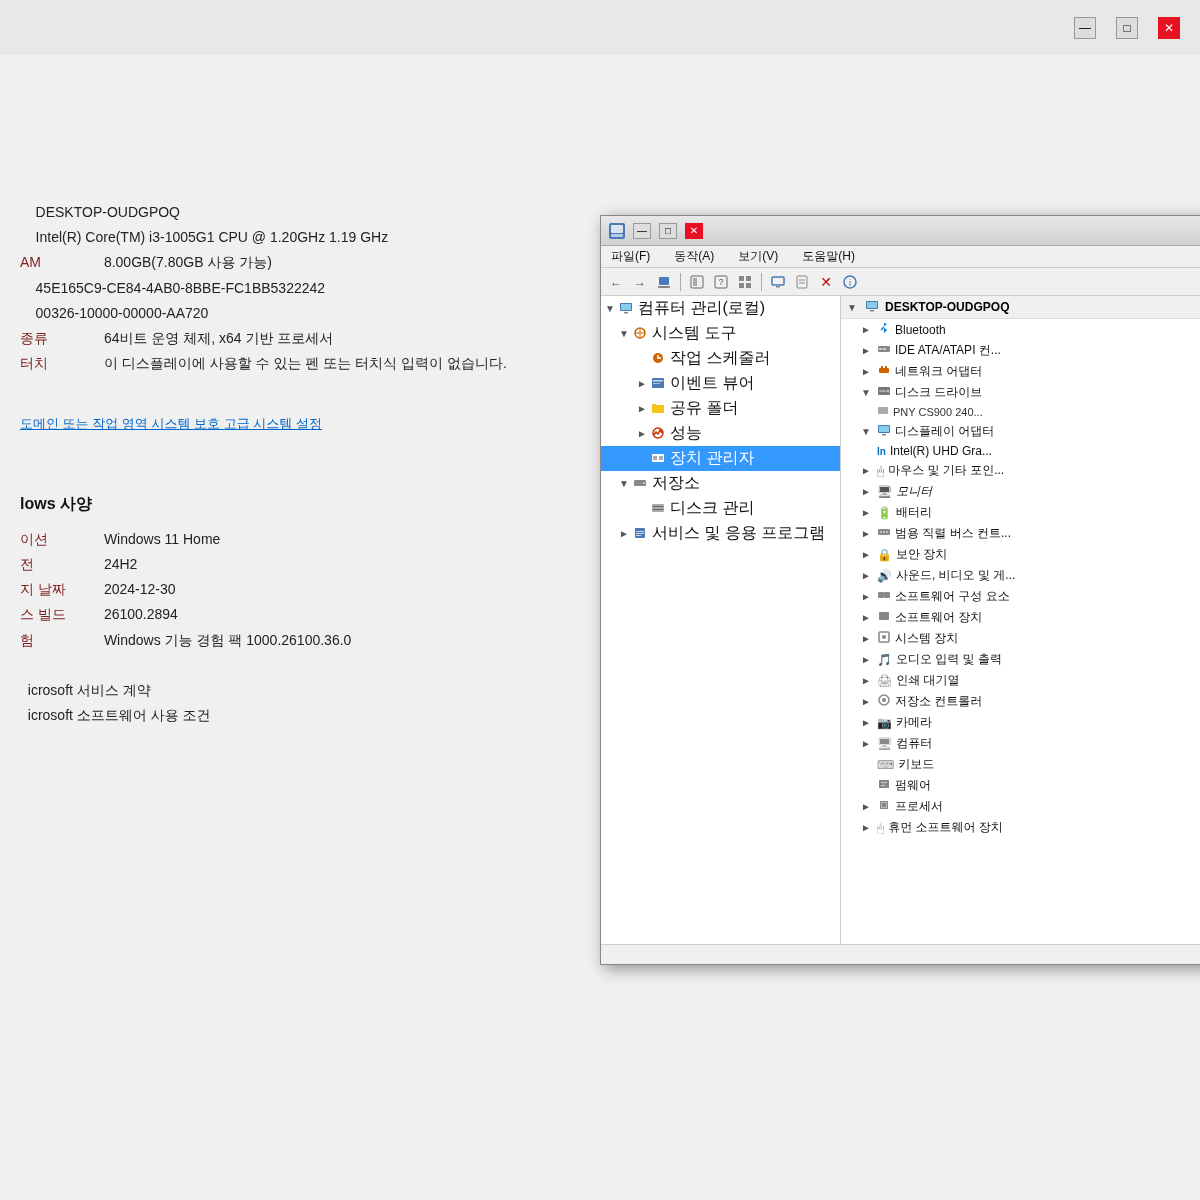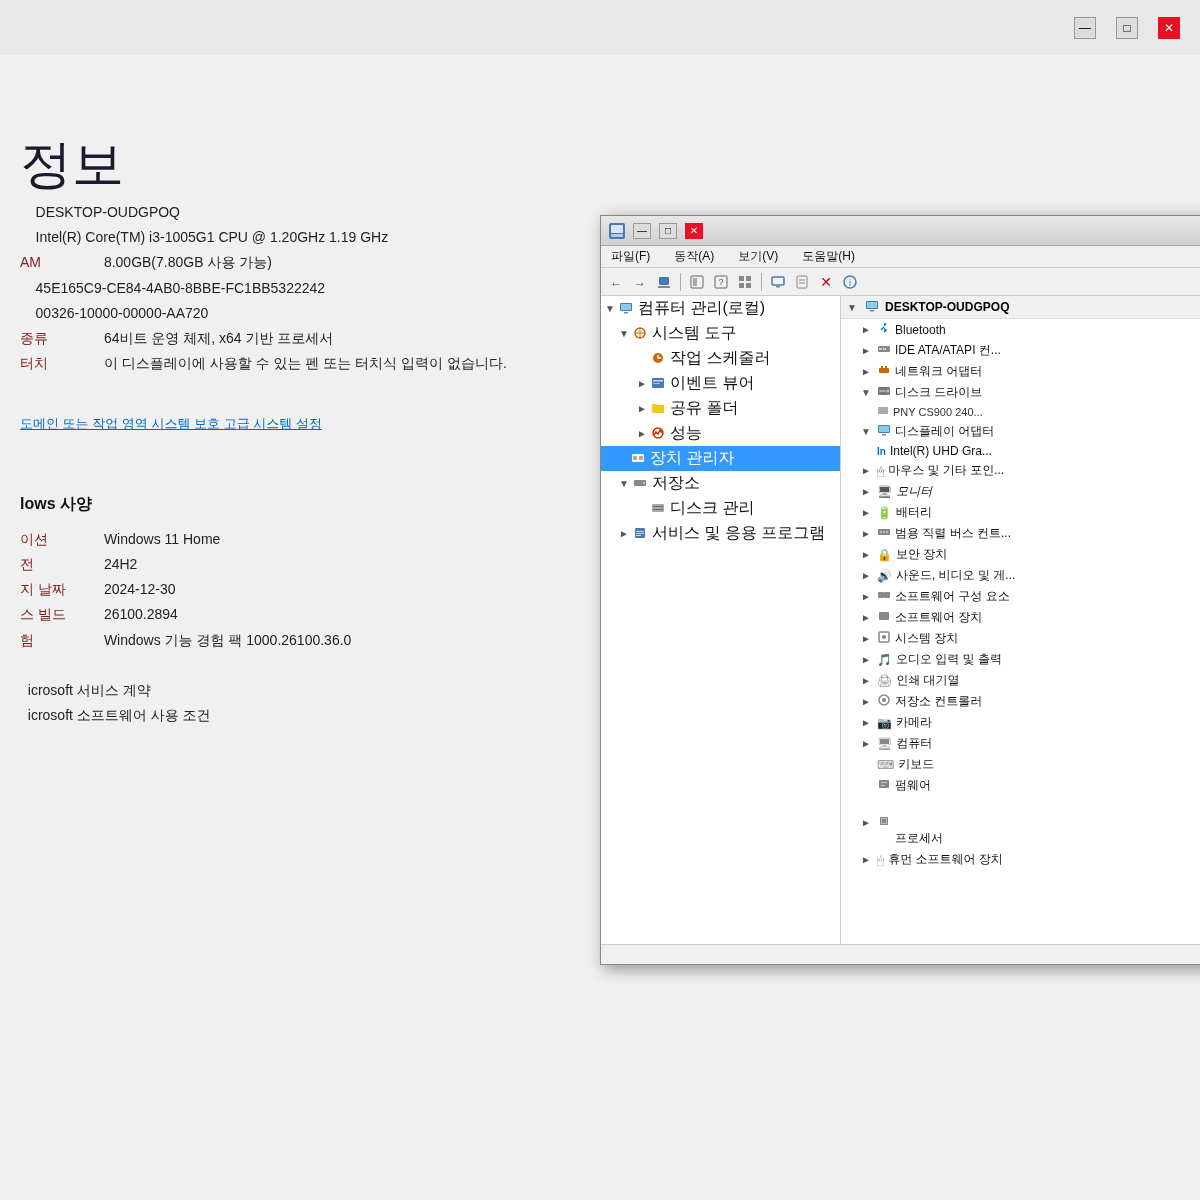--- a/index.html
+++ b/index.html
@@ -273,21 +273,20 @@
 <body>
 
 <div class="bg-page">
 
   <div class="bg-top-bar">
     <div class="window-btn">—</div>
     <div class="window-btn">□</div>
     <div class="window-btn close">✕</div>
   </div>
 
-  <div class="bg-title">정보</div>
 
   <div class="bg-content">
     <div>
       &nbsp;&nbsp;&nbsp;&nbsp;<span>DESKTOP-OUDGPOQ</span>
     </div>
     <div>
       &nbsp;&nbsp;&nbsp;&nbsp;<span>Intel(R) Core(TM) i3-1005G1 CPU @ 1.20GHz   1.19 GHz</span>
     </div>
     <div>
       <span class="label">AM</span>
@@ -479,21 +478,21 @@
         <span class="tree-arrow">►</span>
         <span class="tree-icon icon-perf">
           <svg width="14" height="14" viewBox="0 0 14 14">
               <circle cx="7" cy="7" r="5" fill="none" stroke="#cc3300" stroke-width="1.5"></circle>
               <path d="M3 9 L5 6 L7 8 L9 4 L11 7" stroke="#cc3300" stroke-width="1.5" fill="none"></path>
             </svg>
         </span>
         <span class="tree-label">성능</span>
       </div>
 
-      <div class="tree-item selected" style="padding-left: 16px;">
+      <div class="tree-item selected" style="padding-left: 36px;">
         <span class="tree-arrow" style="visibility:hidden;">▶</span>
         <span class="tree-icon">
           <svg width="14" height="14" viewBox="0 0 14 14">
               <rect x="1" y="3" width="12" height="8" rx="1" fill="white"></rect>
               <rect x="2" y="5" width="4" height="4" rx="0.5" fill="#aaa"></rect>
               <rect x="8" y="5" width="4" height="4" rx="0.5" fill="#aaa"></rect>
             </svg>
         </span>
         <span class="tree-label">장치 관리자</span>
       </div>
@@ -752,21 +751,21 @@
 
       <div class="right-tree-item" style="padding-left: 20px;">
         <span class="tree-arrow" style="font-size:10px; margin-right:2px;">►</span>
         <span style="margin-right:4px; color:#888;">
           <svg width="14" height="14" viewBox="0 0 14 14">
               <rect x="3" y="3" width="8" height="8" fill="#888"></rect>
               <rect x="4" y="4" width="6" height="6" fill="#bbb"></rect>
               <rect x="5" y="5" width="4" height="4" fill="#888"></rect>
             </svg>
         </span>
-        <span style="font-size:12px;margin-top:32px;">프로세서</span>
+        <span style="font-size:12px;">프로세서</span>
       </div>
 
       <div class="right-tree-item" style="padding-left: 20px;">
         <span class="tree-arrow" style="font-size:10px; margin-right:2px;">►</span>
         <span style="margin-right:4px; color:#888;">🖱</span>
         <span style="font-size:12px;">휴먼 소프트웨어 장치</span>
       </div>
     </div>
   </div>
 

